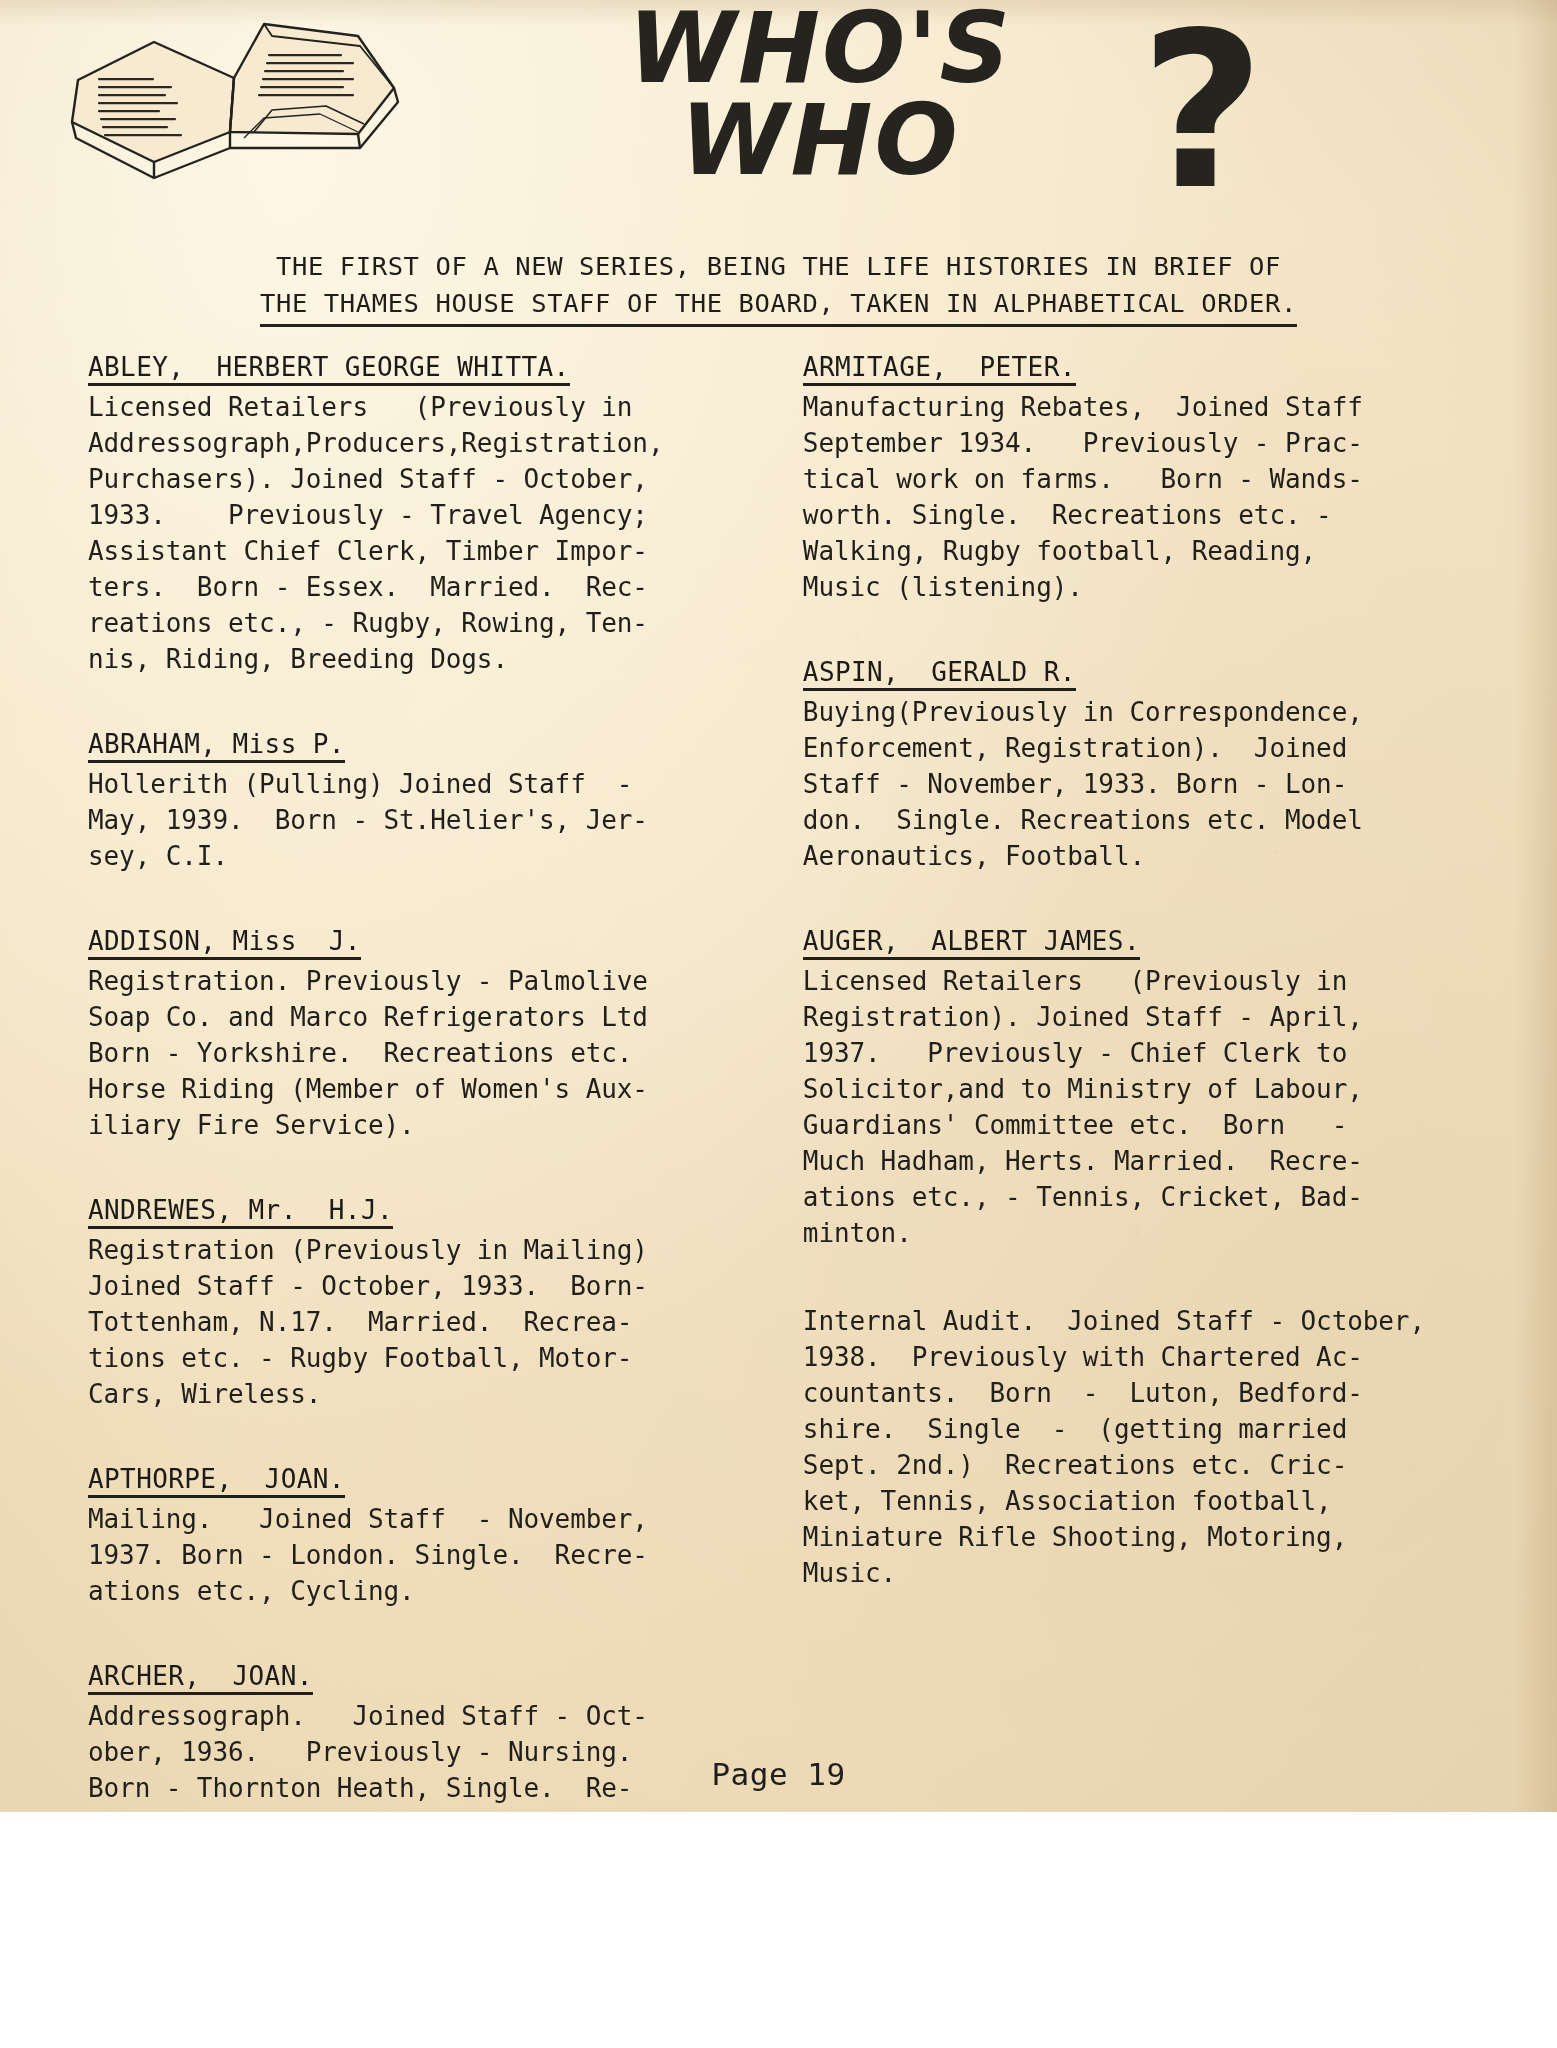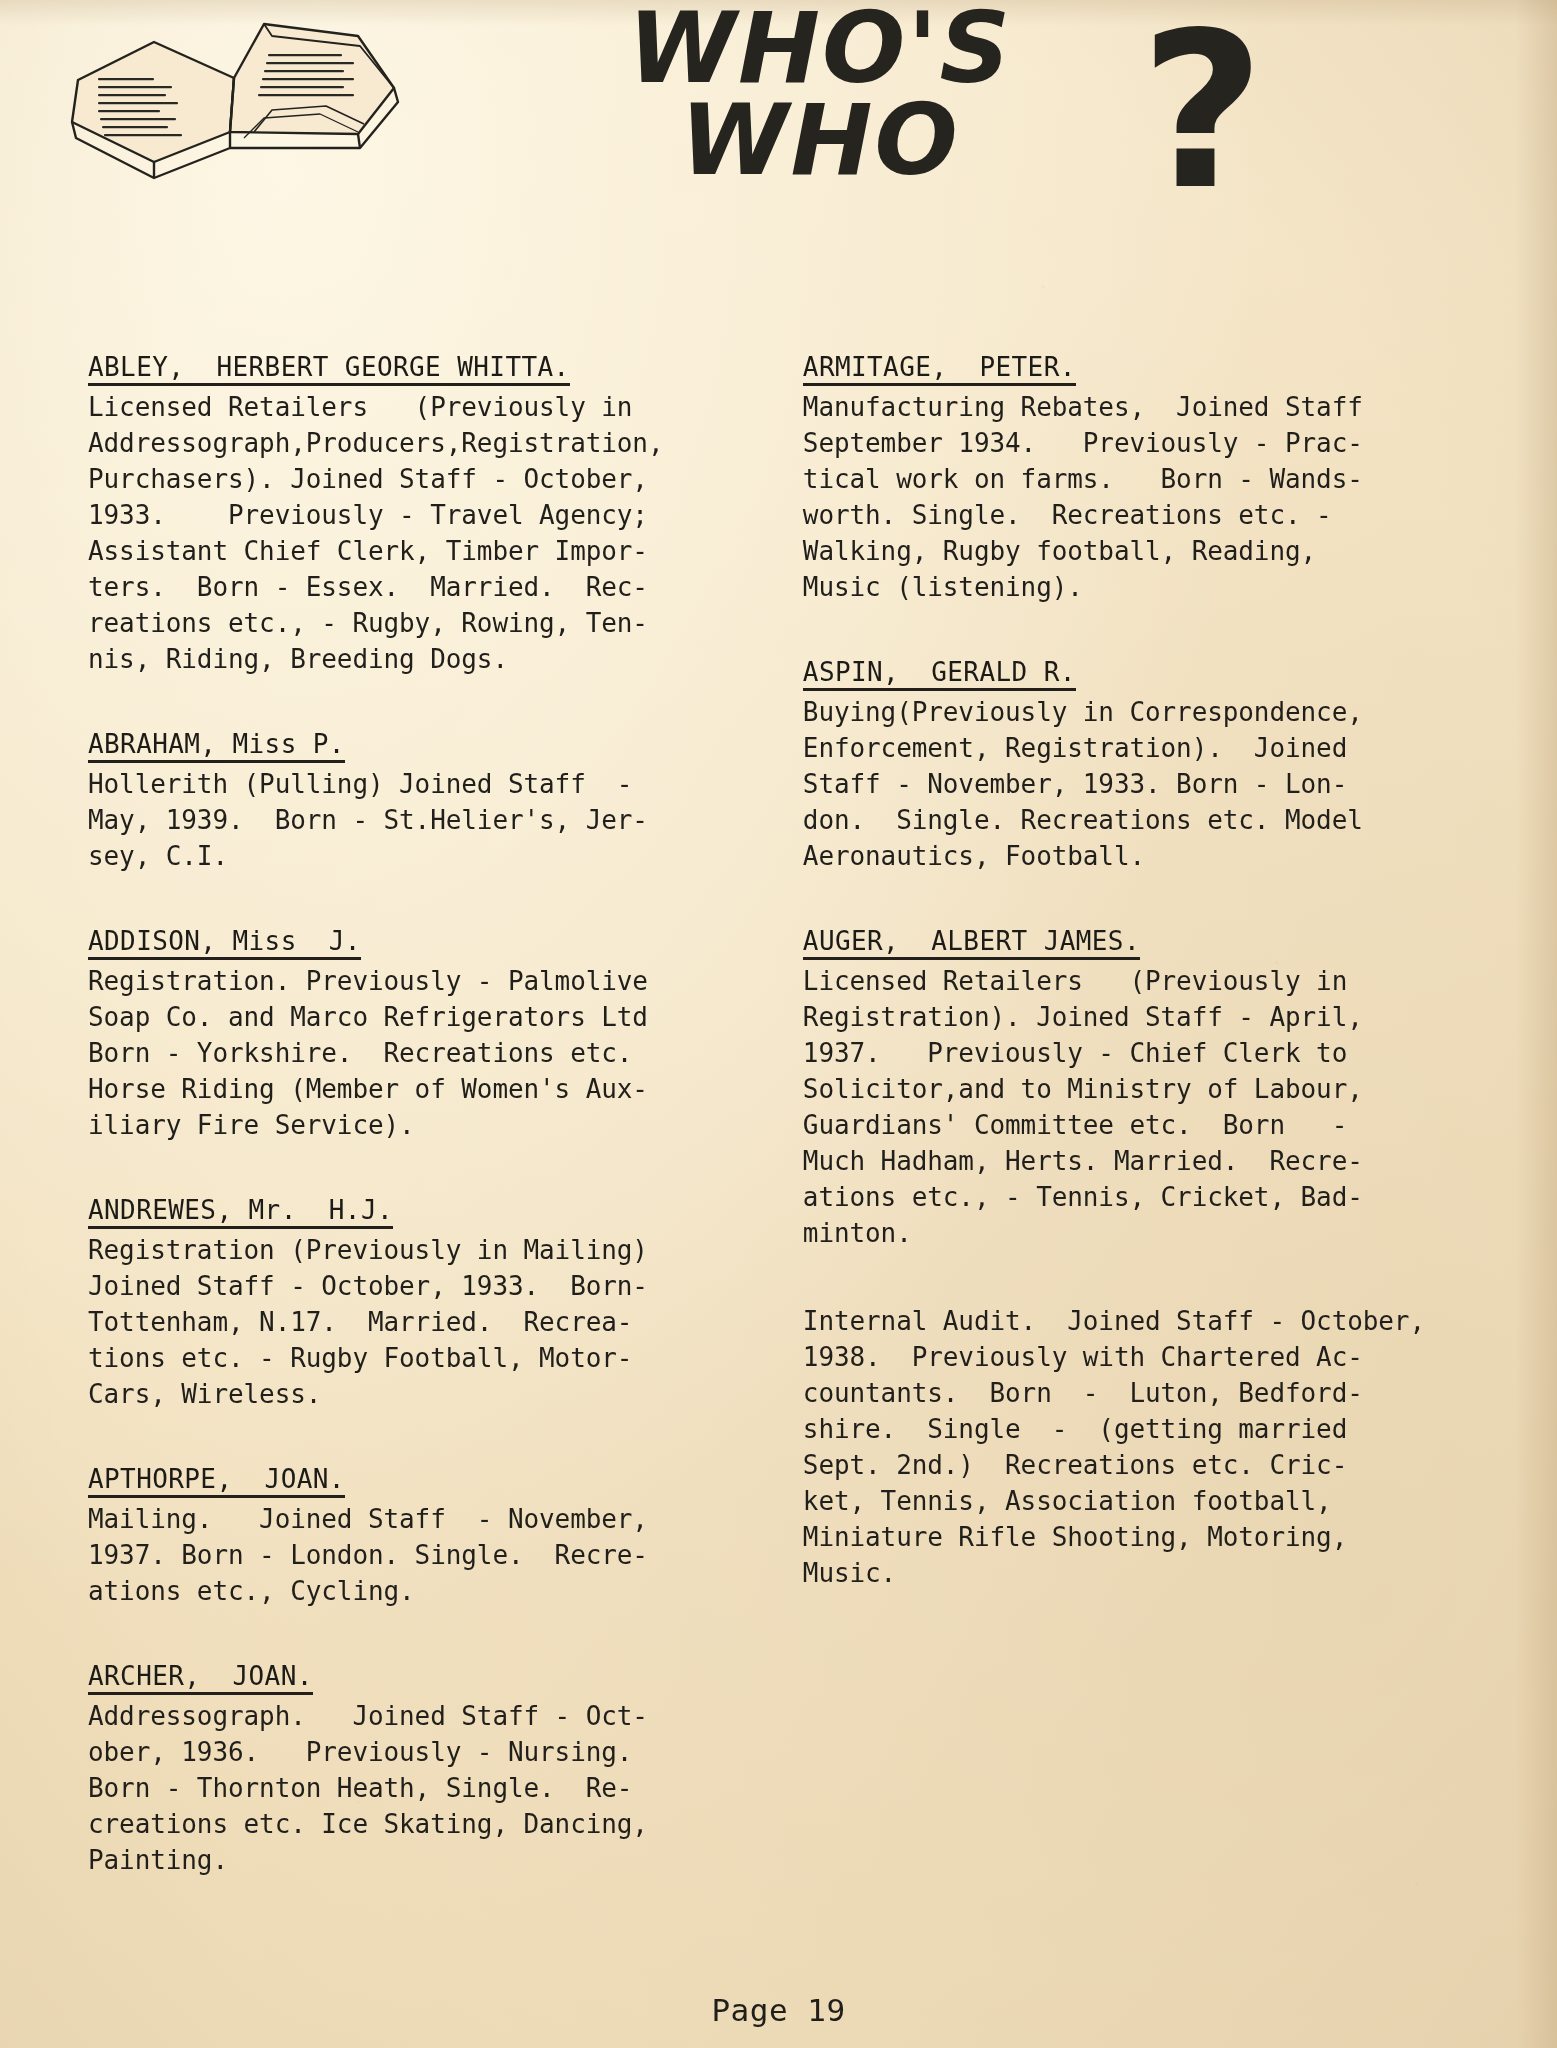--- a/index.html
+++ b/index.html
@@ -4,21 +4,21 @@
 <style>
   html, body {
     margin: 0;
     padding: 0;
     background: #ffffff;
   }
 
   #page {
     position: relative;
     width: 1557px;
-    height: 2048px;
+    height: 1812px;
     overflow: hidden;
     background: #f3e4c4;
     background-image:
       radial-gradient(ellipse at 18% 8%,  rgba(255,250,234,0.85) 0%, rgba(255,250,234,0) 55%),
       radial-gradient(ellipse at 88% 78%, rgba(226,205,168,0.55) 0%, rgba(226,205,168,0) 60%),
       radial-gradient(ellipse at 50% 50%, rgba(247,233,205,0.9) 0%, rgba(240,223,190,0.25) 70%, rgba(226,206,170,0.5) 100%),
       linear-gradient(180deg, #f7e9cd 0%, #f3e3c2 40%, #efdcb8 100%);
     font-family: "DejaVu Sans Mono", "Liberation Mono", monospace;
     color: #20201c;
   }
@@ -219,20 +219,24 @@
     </div>
 
     <div id="wordmark">
       <div class="l1">WHO'S</div>
       <div class="l2">WHO</div>
     </div>
 
     <div id="qmark">?</div>
   </div>
 
+  <div id="subtitle">
+    <div>THE FIRST OF A NEW SERIES,  BEING THE LIFE HISTORIES  IN BRIEF OF</div>
+    <div><span class="sub-line-2">THE THAMES HOUSE STAFF OF THE BOARD, TAKEN IN ALPHABETICAL ORDER.</span></div>
+  </div>
 
   <div id="columns">
 
     <div class="column left">
 
       <div class="entry">
         <div class="entry-name">ABLEY,  HERBERT GEORGE WHITTA.</div>
         <div class="entry-body">Licensed Retailers   (Previously in
 Addressograph,Producers,Registration,
 Purchasers). Joined Staff - October,

